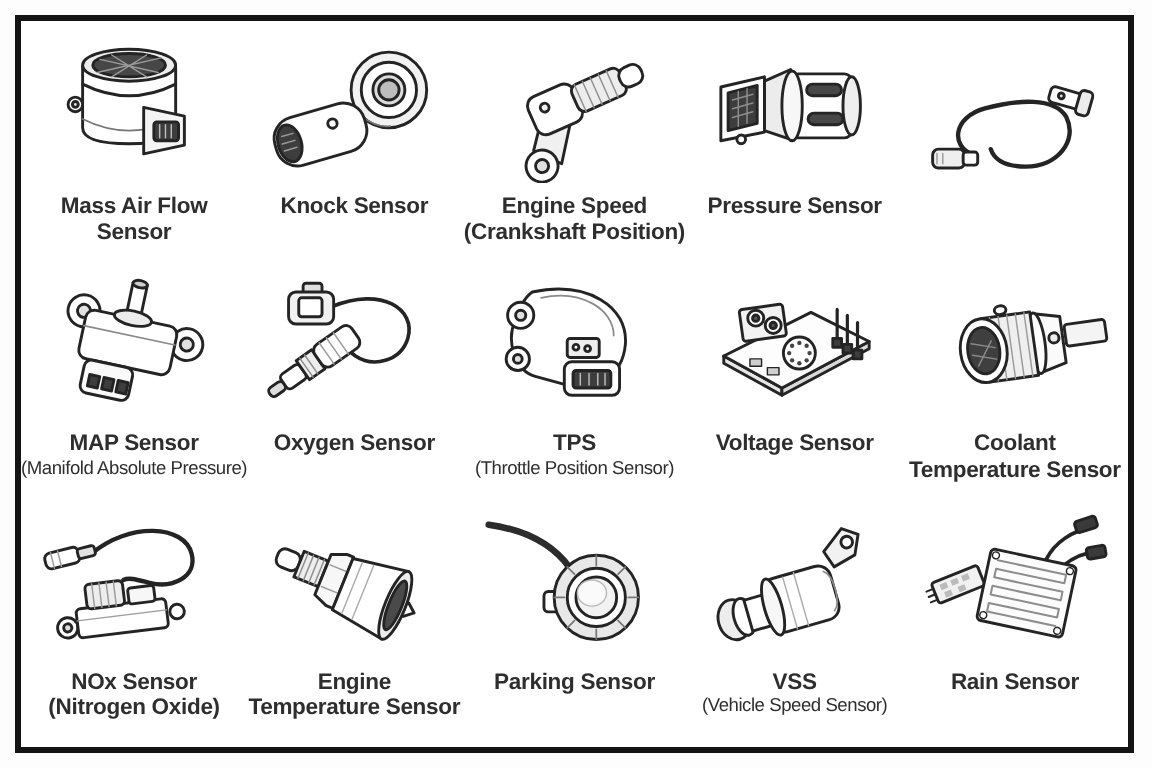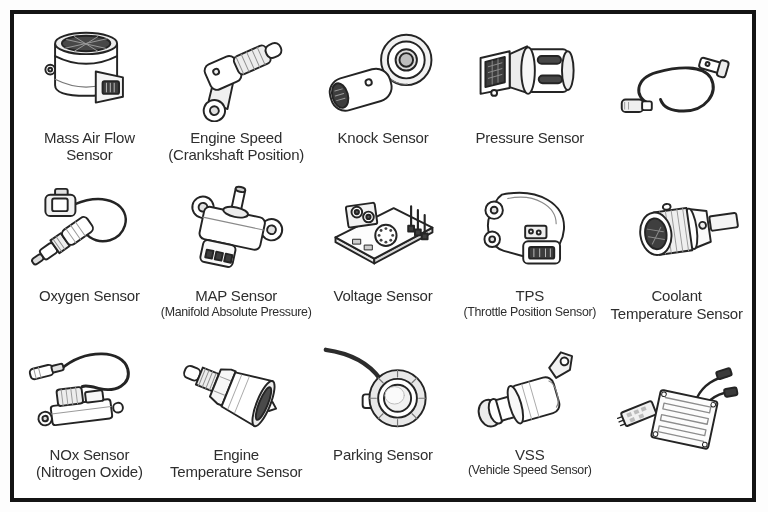--- a/index.html
+++ b/index.html
@@ -42,21 +42,21 @@
   }
   .art svg { display: block; }
   figcaption {
     flex: 0 0 48px;
     width: 158px;
     margin: 0 -7px;
     text-align: center;
   }
   .cap {
     font-size: 15px;
-    font-weight: 400;
+    font-weight: 700;
     line-height: 1.16;
     color: #2e2e2e;
     letter-spacing: -0.2px;
     white-space: pre-line;
   }
   .sub {
     font-size: 12.4px;
     font-weight: 500;
     color: #2e2e2e;
     letter-spacing: -0.3px;
@@ -91,42 +91,20 @@
       <figcaption>
         <div class="cap">Mass Air Flow
 Sensor</div>
         <div class="sub"></div>
       </figcaption>
     </figure>
 
     <figure class="cell">
       <div class="art">
         <svg viewBox="0 0 130 100" width="126" height="97">
-          <g stroke="#242424" stroke-width="2" fill="#ffffff" stroke-linecap="round" stroke-linejoin="round" transform="rotate(-24 65 50)">
-            <path d="M28 64 L42 46 L58 58 L42 80 Z" fill="#f0f0f0"></path>
-            <circle cx="29" cy="76" r="11"></circle>
-            <circle cx="29" cy="76" r="4.5" fill="#e0e0e0"></circle>
-            <rect x="36" y="30" width="34" height="28" rx="7"></rect>
-            <circle cx="47" cy="40" r="3" fill="#eee"></circle>
-            <rect x="68" y="34" width="36" height="20" rx="5" fill="#ededed"></rect>
-            <path d="M72 34 v20 M78 34 v20 M84 34 v20 M90 34 v20 M96 34 v20" stroke="#8f8f8f" stroke-width="1" fill="none"></path>
-            <rect x="102" y="37" width="16" height="14" rx="6"></rect>
-          </g>
-        </svg>
-      </div>
-      <figcaption>
-        <div class="cap">Engine Speed
-(Crankshaft Position)</div>
-        <div class="sub"></div>
-      </figcaption>
-    </figure>
-
-    <figure class="cell">
-      <div class="art">
-        <svg viewBox="0 0 130 100" width="126" height="97">
           <g stroke="#242424" stroke-width="2" fill="#ffffff" stroke-linecap="round" stroke-linejoin="round">
             <circle cx="89" cy="36" r="26" fill="#f1f1f1"></circle>
             <circle cx="89" cy="36" r="19"></circle>
             <circle cx="89" cy="36" r="11" fill="#dcdcdc"></circle>
             <circle cx="89" cy="36" r="7" fill="#bdbdbd"></circle>
             <path d="M70 54 Q80 62 90 61" fill="none" stroke="#777" stroke-width="1.2"></path>
             <g transform="rotate(-16 48 66)">
               <rect x="10" y="48" width="64" height="34" rx="15"></rect>
               <ellipse cx="20" cy="65" rx="8" ry="13" fill="#3d3d3d"></ellipse>
               <path d="M16 59 h8 M15 64 h9 M15 69 h9" stroke="#9b9b9b" stroke-width="1" fill="none"></path>
@@ -137,20 +115,42 @@
       </div>
       <figcaption>
         <div class="cap">Knock Sensor</div>
         <div class="sub"></div>
       </figcaption>
     </figure>
 
     <figure class="cell">
       <div class="art">
         <svg viewBox="0 0 130 100" width="126" height="97">
+          <g stroke="#242424" stroke-width="2" fill="#ffffff" stroke-linecap="round" stroke-linejoin="round" transform="rotate(-24 65 50)">
+            <path d="M28 64 L42 46 L58 58 L42 80 Z" fill="#f0f0f0"></path>
+            <circle cx="29" cy="76" r="11"></circle>
+            <circle cx="29" cy="76" r="4.5" fill="#e0e0e0"></circle>
+            <rect x="36" y="30" width="34" height="28" rx="7"></rect>
+            <circle cx="47" cy="40" r="3" fill="#eee"></circle>
+            <rect x="68" y="34" width="36" height="20" rx="5" fill="#ededed"></rect>
+            <path d="M72 34 v20 M78 34 v20 M84 34 v20 M90 34 v20 M96 34 v20" stroke="#8f8f8f" stroke-width="1" fill="none"></path>
+            <rect x="102" y="37" width="16" height="14" rx="6"></rect>
+          </g>
+        </svg>
+      </div>
+      <figcaption>
+        <div class="cap">Engine Speed
+(Crankshaft Position)</div>
+        <div class="sub"></div>
+      </figcaption>
+    </figure>
+
+    <figure class="cell">
+      <div class="art">
+        <svg viewBox="0 0 130 100" width="126" height="97">
           <g stroke="#242424" stroke-width="2" fill="#ffffff" stroke-linecap="round" stroke-linejoin="round">
             <path d="M44 30 L62 22 L62 70 L44 64 Z" fill="#ececec"></path>
             <path d="M14 34 L44 27 L44 65 L14 71 Z"></path>
             <path d="M19 38 L39 33 L39 59 L19 64 Z" fill="#3d3d3d"></path>
             <path d="M22 43 l14 -4 M22 49 l14 -4 M22 55 l14 -4 M26 37 v24 M32 35 v24" stroke="#8d8d8d" stroke-width="1" fill="none"></path>
             <circle cx="28" cy="70" r="3" fill="#fff"></circle>
             <rect x="62" y="25" width="42" height="44" rx="5"></rect>
             <ellipse cx="104" cy="47" rx="6" ry="20" fill="#efefef"></ellipse>
             <ellipse cx="63" cy="47" rx="7" ry="24" fill="#f7f7f7"></ellipse>
             <rect x="73" y="32" width="24" height="8" rx="4" fill="#474747"></rect>
@@ -174,45 +174,20 @@
             <rect x="29" y="54" width="10" height="9" rx="2"></rect>
             <path d="M11 55 v7 M15 55 v7" stroke="#9b9b9b" stroke-width="1" fill="none"></path>
             <g transform="rotate(16 102 18)">
               <rect x="88" y="12" width="22" height="11" rx="3"></rect>
               <rect x="108" y="9" width="9" height="17" rx="3" fill="#ececec"></rect>
               <circle cx="96" cy="17" r="2" fill="#ddd"></circle>
             </g>
           </g>
         </svg>
       </div>
-    </figure>
-
-    <figure class="cell">
-      <div class="art">
-        <svg viewBox="0 0 130 100" width="126" height="97">
-          <g stroke="#242424" stroke-width="2" fill="#ffffff" stroke-linecap="round" stroke-linejoin="round">
-            <path d="M50 22 C84 8 108 24 102 44 C97 60 78 64 66 56 C59 51 58 44 62 40" fill="none" stroke-width="2.5"></path>
-            <rect x="30" y="6" width="13" height="8" rx="2" fill="#e0e0e0"></rect>
-            <rect x="20" y="12" width="31" height="22" rx="5" fill="#f1f1f1"></rect>
-            <rect x="27" y="16" width="16" height="13" rx="2"></rect>
-            <g transform="rotate(-35 38 60)">
-              <rect x="0" y="57" width="12" height="7" rx="3" fill="#ddd"></rect>
-              <rect x="12" y="54" width="16" height="12" rx="3"></rect>
-              <rect x="28" y="52" width="13" height="16" fill="#ededed"></rect>
-              <path d="M31 52 v16 M35 52 v16" stroke="#8d8d8d" stroke-width="1" fill="none"></path>
-              <rect x="41" y="51" width="31" height="18" rx="5"></rect>
-              <path d="M48 51 v18 M54 51 v18 M60 51 v18" stroke="#9b9b9b" stroke-width="1" fill="none"></path>
-            </g>
-          </g>
-        </svg>
-      </div>
-      <figcaption>
-        <div class="cap">Oxygen Sensor</div>
-        <div class="sub"></div>
-      </figcaption>
     </figure>
 
     <figure class="cell">
       <div class="art">
         <svg viewBox="0 0 130 100" width="126" height="97">
           <g stroke="#242424" stroke-width="2" fill="#ffffff" stroke-linecap="round" stroke-linejoin="round" transform="rotate(12 62 52)">
             <circle cx="26" cy="32" r="11"></circle>
               <circle cx="26" cy="32" r="4.5" fill="#e2e2e2"></circle>
             <circle cx="100" cy="40" r="11"></circle>
               <circle cx="100" cy="40" r="4.5" fill="#e2e2e2"></circle>
@@ -231,20 +206,70 @@
       <figcaption>
         <div class="cap">MAP Sensor</div>
         <div class="sub">(Manifold Absolute Pressure)</div>
       </figcaption>
     </figure>
 
     <figure class="cell">
       <div class="art">
         <svg viewBox="0 0 130 100" width="126" height="97">
           <g stroke="#242424" stroke-width="2" fill="#ffffff" stroke-linecap="round" stroke-linejoin="round">
+            <path d="M50 22 C84 8 108 24 102 44 C97 60 78 64 66 56 C59 51 58 44 62 40" fill="none" stroke-width="2.5"></path>
+            <rect x="30" y="6" width="13" height="8" rx="2" fill="#e0e0e0"></rect>
+            <rect x="20" y="12" width="31" height="22" rx="5" fill="#f1f1f1"></rect>
+            <rect x="27" y="16" width="16" height="13" rx="2"></rect>
+            <g transform="rotate(-35 38 60)">
+              <rect x="0" y="57" width="12" height="7" rx="3" fill="#ddd"></rect>
+              <rect x="12" y="54" width="16" height="12" rx="3"></rect>
+              <rect x="28" y="52" width="13" height="16" fill="#ededed"></rect>
+              <path d="M31 52 v16 M35 52 v16" stroke="#8d8d8d" stroke-width="1" fill="none"></path>
+              <rect x="41" y="51" width="31" height="18" rx="5"></rect>
+              <path d="M48 51 v18 M54 51 v18 M60 51 v18" stroke="#9b9b9b" stroke-width="1" fill="none"></path>
+            </g>
+          </g>
+        </svg>
+      </div>
+      <figcaption>
+        <div class="cap">Oxygen Sensor</div>
+        <div class="sub"></div>
+      </figcaption>
+    </figure>
+
+    <figure class="cell">
+      <div class="art">
+        <svg viewBox="0 0 130 100" width="126" height="97">
+          <g stroke="#242424" stroke-width="2" fill="#ffffff" stroke-linecap="round" stroke-linejoin="round">
+            <path d="M36 12 C74 4 102 22 100 48 C98 70 80 80 60 76 L38 70 C24 66 18 46 24 32 C27 24 30 16 36 12 Z"></path>
+            <path d="M42 16 C70 10 92 24 92 42" stroke="#8a8a8a" stroke-width="1.2" fill="none"></path>
+            <circle cx="28" cy="28" r="9"></circle>
+              <circle cx="28" cy="28" r="3.5" fill="#e0e0e0"></circle>
+            <circle cx="26" cy="58" r="8"></circle>
+              <circle cx="26" cy="58" r="3" fill="#e0e0e0"></circle>
+            <rect x="60" y="44" width="22" height="13" rx="2" fill="#eee"></rect>
+            <circle cx="66" cy="50" r="2" fill="#fff"></circle>
+              <circle cx="74" cy="51" r="2" fill="#fff"></circle>
+            <rect x="58" y="60" width="38" height="23" rx="5"></rect>
+            <rect x="64" y="66" width="26" height="12" rx="2" fill="#3d3d3d"></rect>
+            <path d="M69 68 v8 M75 68 v8 M81 68 v8 M86 68 v8" stroke="#bdbdbd" stroke-width="1" fill="none"></path>
+          </g>
+        </svg>
+      </div>
+      <figcaption>
+        <div class="cap">TPS</div>
+        <div class="sub">(Throttle Position Sensor)</div>
+      </figcaption>
+    </figure>
+
+    <figure class="cell">
+      <div class="art">
+        <svg viewBox="0 0 130 100" width="126" height="97">
+          <g stroke="#242424" stroke-width="2" fill="#ffffff" stroke-linecap="round" stroke-linejoin="round">
             <path d="M16 56 L16 61 L56 83 L56 78 Z" fill="#e6e6e6"></path>
             <path d="M56 83 L116 51 L116 46 L56 78 Z" fill="#d9d9d9"></path>
             <path d="M16 56 L76 26 L116 46 L56 78 Z" fill="#fdfdfd"></path>
             <g transform="rotate(-8 44 34)">
               <rect x="28" y="22" width="30" height="22" rx="2" fill="#f2f2f2"></rect>
             </g>
             <circle cx="38" cy="30" r="5.5"></circle>
               <circle cx="38" cy="30" r="2.2" fill="#555"></circle>
             <circle cx="50" cy="35" r="5.5"></circle>
               <circle cx="50" cy="35" r="2.2" fill="#555"></circle>
@@ -270,45 +295,20 @@
       </div>
       <figcaption>
         <div class="cap">Voltage Sensor</div>
         <div class="sub"></div>
       </figcaption>
     </figure>
 
     <figure class="cell">
       <div class="art">
         <svg viewBox="0 0 130 100" width="126" height="97">
-          <g stroke="#242424" stroke-width="2" fill="#ffffff" stroke-linecap="round" stroke-linejoin="round">
-            <path d="M36 12 C74 4 102 22 100 48 C98 70 80 80 60 76 L38 70 C24 66 18 46 24 32 C27 24 30 16 36 12 Z"></path>
-            <path d="M42 16 C70 10 92 24 92 42" stroke="#8a8a8a" stroke-width="1.2" fill="none"></path>
-            <circle cx="28" cy="28" r="9"></circle>
-              <circle cx="28" cy="28" r="3.5" fill="#e0e0e0"></circle>
-            <circle cx="26" cy="58" r="8"></circle>
-              <circle cx="26" cy="58" r="3" fill="#e0e0e0"></circle>
-            <rect x="60" y="44" width="22" height="13" rx="2" fill="#eee"></rect>
-            <circle cx="66" cy="50" r="2" fill="#fff"></circle>
-              <circle cx="74" cy="51" r="2" fill="#fff"></circle>
-            <rect x="58" y="60" width="38" height="23" rx="5"></rect>
-            <rect x="64" y="66" width="26" height="12" rx="2" fill="#3d3d3d"></rect>
-            <path d="M69 68 v8 M75 68 v8 M81 68 v8 M86 68 v8" stroke="#bdbdbd" stroke-width="1" fill="none"></path>
-          </g>
-        </svg>
-      </div>
-      <figcaption>
-        <div class="cap">TPS</div>
-        <div class="sub">(Throttle Position Sensor)</div>
-      </figcaption>
-    </figure>
-
-    <figure class="cell">
-      <div class="art">
-        <svg viewBox="0 0 130 100" width="126" height="97">
           <g stroke="#242424" stroke-width="2" fill="#ffffff" stroke-linecap="round" stroke-linejoin="round" transform="rotate(-8 60 50)">
             <rect x="100" y="40" width="28" height="15" rx="2" fill="#f4f4f4"></rect>
             <path d="M82 30 l16 4 v32 l-16 4 z" fill="#fafafa"></path>
             <circle cx="92" cy="48" r="3.5" fill="#eee"></circle>
             <ellipse cx="80" cy="50" rx="5.5" ry="21" fill="#fff"></ellipse>
             <rect x="44" y="28" width="34" height="44" fill="#efefef"></rect>
             <path d="M50 28 v44 M56 28 v44 M62 28 v44 M68 28 v44 M74 28 v44" stroke="#9a9a9a" stroke-width="1" fill="none"></path>
             <ellipse cx="58" cy="24" rx="4" ry="3" fill="#fff"></ellipse>
             <ellipse cx="43" cy="50" rx="16" ry="22"></ellipse>
             <ellipse cx="43" cy="50" rx="11" ry="16" fill="#3f3f3f"></ellipse>
@@ -442,16 +442,20 @@
               <rect x="42" y="30" width="60" height="50" rx="3" fill="#fcfcfc"></rect>
               <path d="M48 37 h48 v6 h-48 v6 h48 v6 h-48 v6 h48 v6 h-48 v6 h48" stroke="#8d8d8d" stroke-width="1.4" fill="none"></path>
               <circle cx="46" cy="34" r="2.4" stroke-width="1"></circle>
               <circle cx="98" cy="34" r="2.4" stroke-width="1"></circle>
               <circle cx="46" cy="76" r="2.4" stroke-width="1"></circle>
               <circle cx="98" cy="76" r="2.4" stroke-width="1"></circle>
             </g>
           </g>
         </svg>
       </div>
+      <figcaption>
+        <div class="cap">Rain Sensor</div>
+        <div class="sub"></div>
+      </figcaption>
     </figure>
 
   </div>
 </div>
 
 </body></html>

